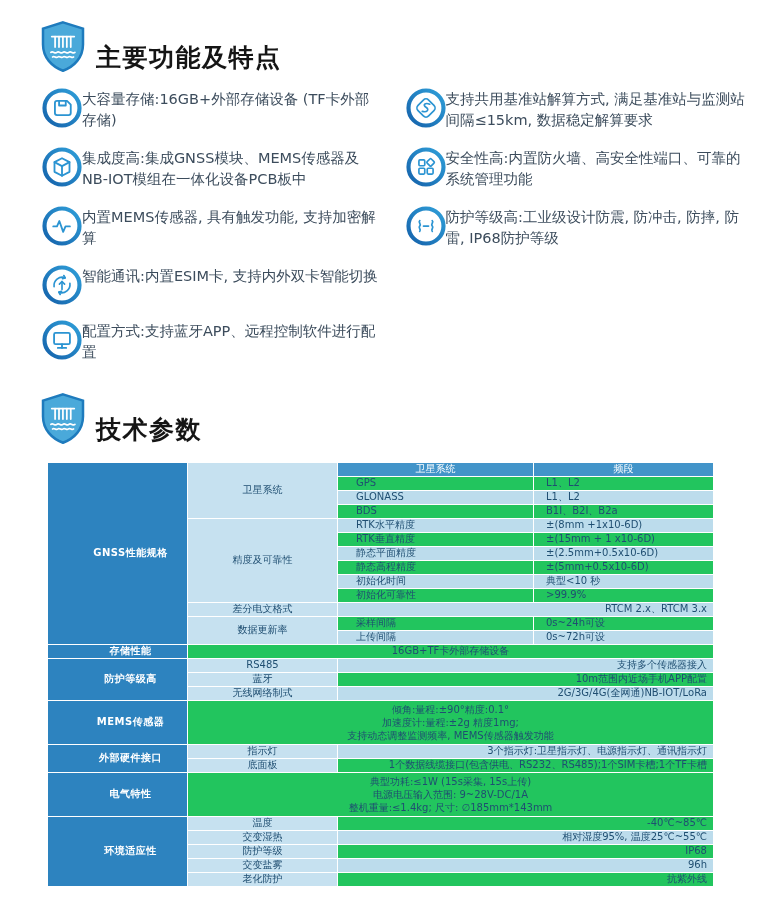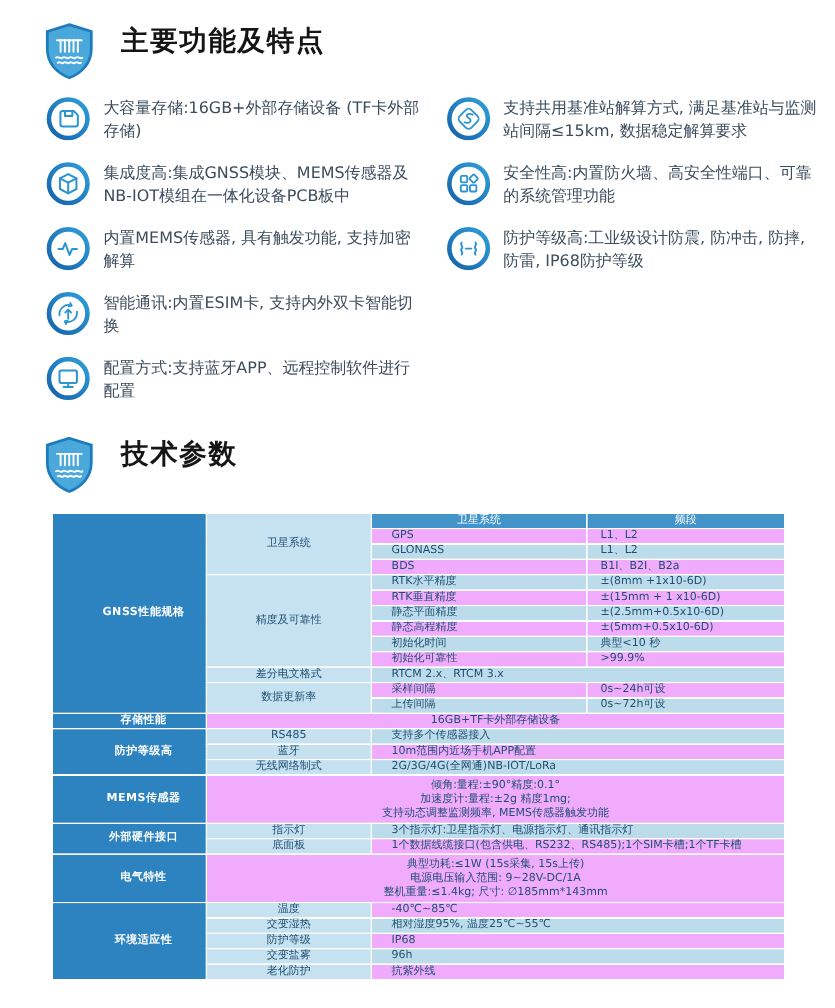--- a/index.html
+++ b/index.html
@@ -3,50 +3,50 @@
 <meta charset="utf-8">
 <style>
   * { box-sizing: border-box; }
   html,body { margin:0; padding:0; }
   body {
     width:759px; height:916px; overflow:hidden;
     background:#ffffff;
     font-family:"DejaVu Sans","Liberation Sans",sans-serif;
     color:#3e4e5e;
   }
-  .section-header { display:flex; align-items:flex-start; gap:22px; margin:20px 0 0 38px; }
+  .section-header { display:flex; align-items:flex-end; gap:8px; margin:20px 0 0 38px; }
   .section-header .title {
     font-size:25px; font-weight:bold; color:#151515; letter-spacing:1.5px;
   }
   .features {
     display:grid;
     grid-template-columns:1fr 1fr;
     grid-template-rows:repeat(5,auto);
     grid-auto-flow:column;
     column-gap:24px; row-gap:15px;
     margin:14px 14px 0 42px;
   }
-  .feature { display:flex; align-items:flex-start; gap:12px; }
+  .feature { display:flex; align-items:flex-start; gap:0; }
   .feature .ficon { flex:0 0 40px; width:40px; height:40px; }
   .feature .ftext { font-size:14.5px; line-height:1.48; color:#3c4c5c; padding-top:1px; }
 
   .spec-table {
     border-collapse:collapse; table-layout:fixed;
     width:666px; margin:16px 0 0 47px;
     font-size:10px; color:#1f4e71;
   }
   .spec-table td { border:1px solid #ffffff; padding:0 6px; height:14px; line-height:12px; overflow:hidden; }
-  .rl > td { background:#f0abfc; }
+  .rl > td { background:#22c55e; }
   .rd > td { background:#bcdcec; }
   .spec-table td.cat { background:#2d83bf; color:#ffffff; font-weight:bold; text-align:center; letter-spacing:0.5px;padding-left:32px; }
   .spec-table td.sub { background:#c6e1f0; text-align:center; }
   .spec-table td.hdr { background:#4294c9; color:#ffffff; font-weight:normal; text-align:center; }
   .spec-table td.param { padding-left:18px; }
   .spec-table td.val { padding-left:12px; }
-  .spec-table td.span-val { padding-left:18px; }
+  .spec-table td.span-val { padding-left:18px;text-align:right; }
   .spec-table td.center-val { text-align:center; }
   .spec-table td.multi { height:auto; padding:2px 6px; text-align:center; }
   .spec-table td.multi div { line-height:13px; }
   svg.glyph { display:block; }
 </style>
 </head>
 <body>
 
 <svg width="0" height="0" style="position:absolute" aria-hidden="true">
   <defs>

